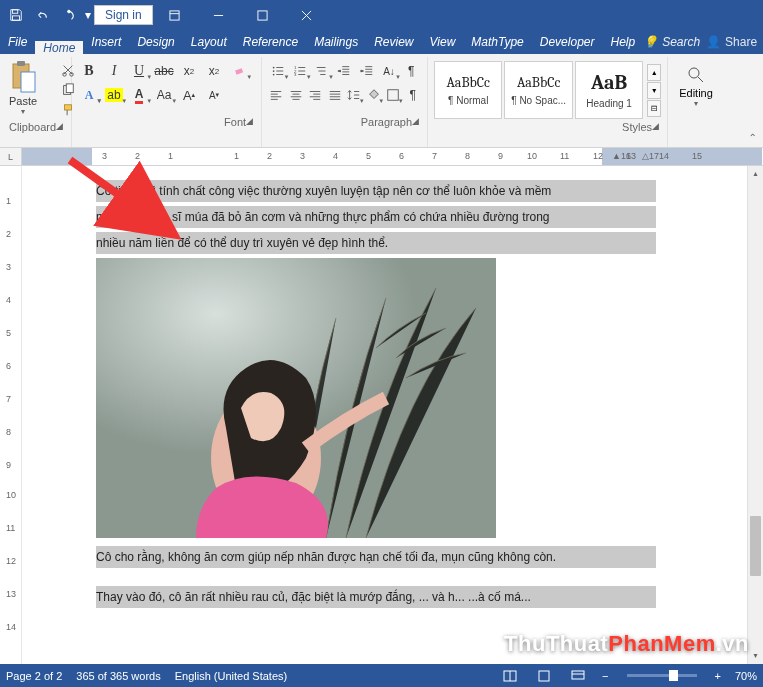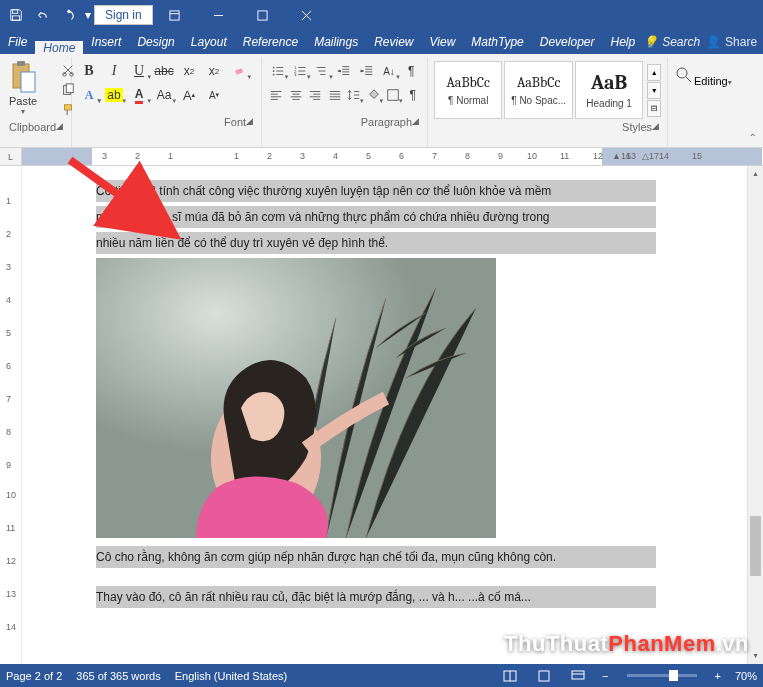--- a/index.html
+++ b/index.html
@@ -49,21 +49,21 @@
 
 .para-rows { display:flex; flex-direction:column; gap:4px; padding-top:2px; }
 
 .styles-body { display:flex; align-items:center; gap:2px; padding-top:2px; }
 .style-item { width:70px; height:58px; border:1px solid #d0d0d0; background:#fff; display:flex; flex-direction:column; align-items:center; justify-content:center; font-size:11px; }
 .style-prev { font-family:Cambria,serif; color:#222; }
 .style-name { font-size:10px; color:#444; margin-top:4px; }
 .style-nav { width:14px; display:flex; flex-direction:column; gap:1px; margin-left:2px; }
 .style-nav div { height:17px; border:1px solid #c8c8c8; background:#f8f8f8; font-size:8px; display:flex; align-items:center; justify-content:center; }
 
-.editing-body { display:flex; flex-direction:row; align-items:flex-end; padding-top:6px; font-size:11px; }
+.editing-body { display:flex; flex-direction:column; align-items:center; padding-top:6px; font-size:11px; }
 
 .collapse-rib { position:absolute; right:6px; bottom:4px; font-size:10px; color:#666; }
 
 
 .ruler-h { height:18px; background:#fff; border-bottom:1px solid #d4d4d4; display:flex; }
 .ruler-corner { width:22px; background:#f3f3f3; border-right:1px solid #d4d4d4; font-size:9px; display:flex; align-items:center; justify-content:center; color:#666; }
 .ruler-track { flex:1; position:relative; font-size:9px; color:#666; overflow:hidden; }
 .ruler-track .tick { position:absolute; top:3px; }
 .ruler-dark { position:absolute; top:0; height:18px; background:#b7c4d7; }
 

